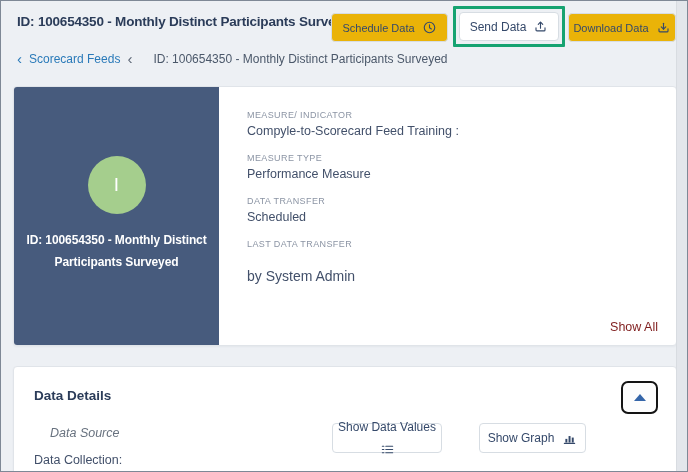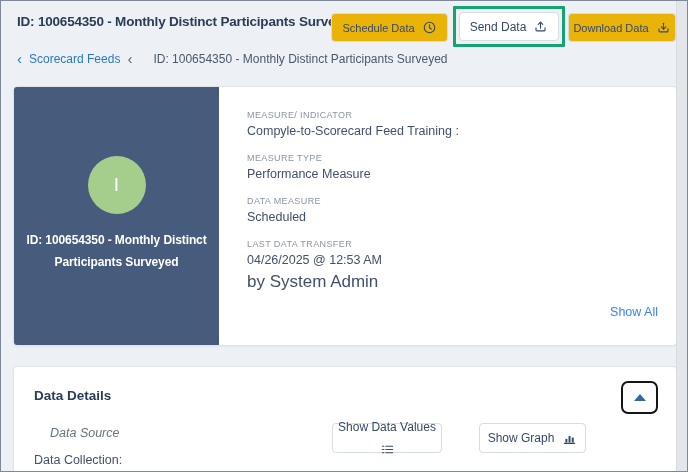--- a/index.html
+++ b/index.html
@@ -77,24 +77,24 @@
     text-align: center; line-height: 1.85; letter-spacing: -0.1px;
   }
   .details {
     position: absolute; left: 233px; top: 23px; right: 20px;
   }
   .field { margin-bottom: 13px; }
   .field-label {
     font-size: 9px; letter-spacing: 0.4px; color: #8b94a4; margin-bottom: 3px;
   }
   .field-value { font-size: 12.5px; color: #42506a; line-height: 1.35; }
-  .field-byline { font-size: 17px; color: #42506a; margin-top: 3px; }
+  .field-byline { font-size: 14px; color: #42506a; margin-top: 19px; }
   .show-all {
-    position: absolute; right: 18px; bottom: 26px;
-    color: #3b82f6; font-size: 12.5px; cursor: pointer;
+    position: absolute; right: 18px; bottom: 11px;
+    color: #7f1d1d; font-size: 12.5px; cursor: pointer;
   }
   
   .card-details { left: 12px; top: 365px; width: 664px; height: 150px; }
   .dd-title {
     position: absolute; left: 20px; top: 21px;
     font-size: 13.5px; font-weight: bold; color: #2b3c59;
   }
   .collapse-btn {
     position: absolute; right: 18px; top: 14px;
     width: 37px; height: 33px;
@@ -195,26 +195,25 @@
     <div class="details">
       <div class="field">
         <div class="field-label">MEASURE/ INDICATOR</div>
         <div class="field-value">Compyle-to-Scorecard Feed Training :</div>
       </div>
       <div class="field">
         <div class="field-label">MEASURE TYPE</div>
         <div class="field-value">Performance Measure</div>
       </div>
       <div class="field">
-        <div class="field-label">DATA MEASURE</div>
+        <div class="field-label">DATA TRANSFER</div>
         <div class="field-value">Scheduled</div>
       </div>
       <div class="field">
         <div class="field-label">LAST DATA TRANSFER</div>
-        <div class="field-value">04/26/2025 @ 12:53 AM</div>
         <div class="field-byline">by System Admin</div>
       </div>
     </div>
 
     <span class="show-all">Show All</span>
   </div>
 
   <div class="card card-details">
     <div class="dd-title">Data Details</div>
 

